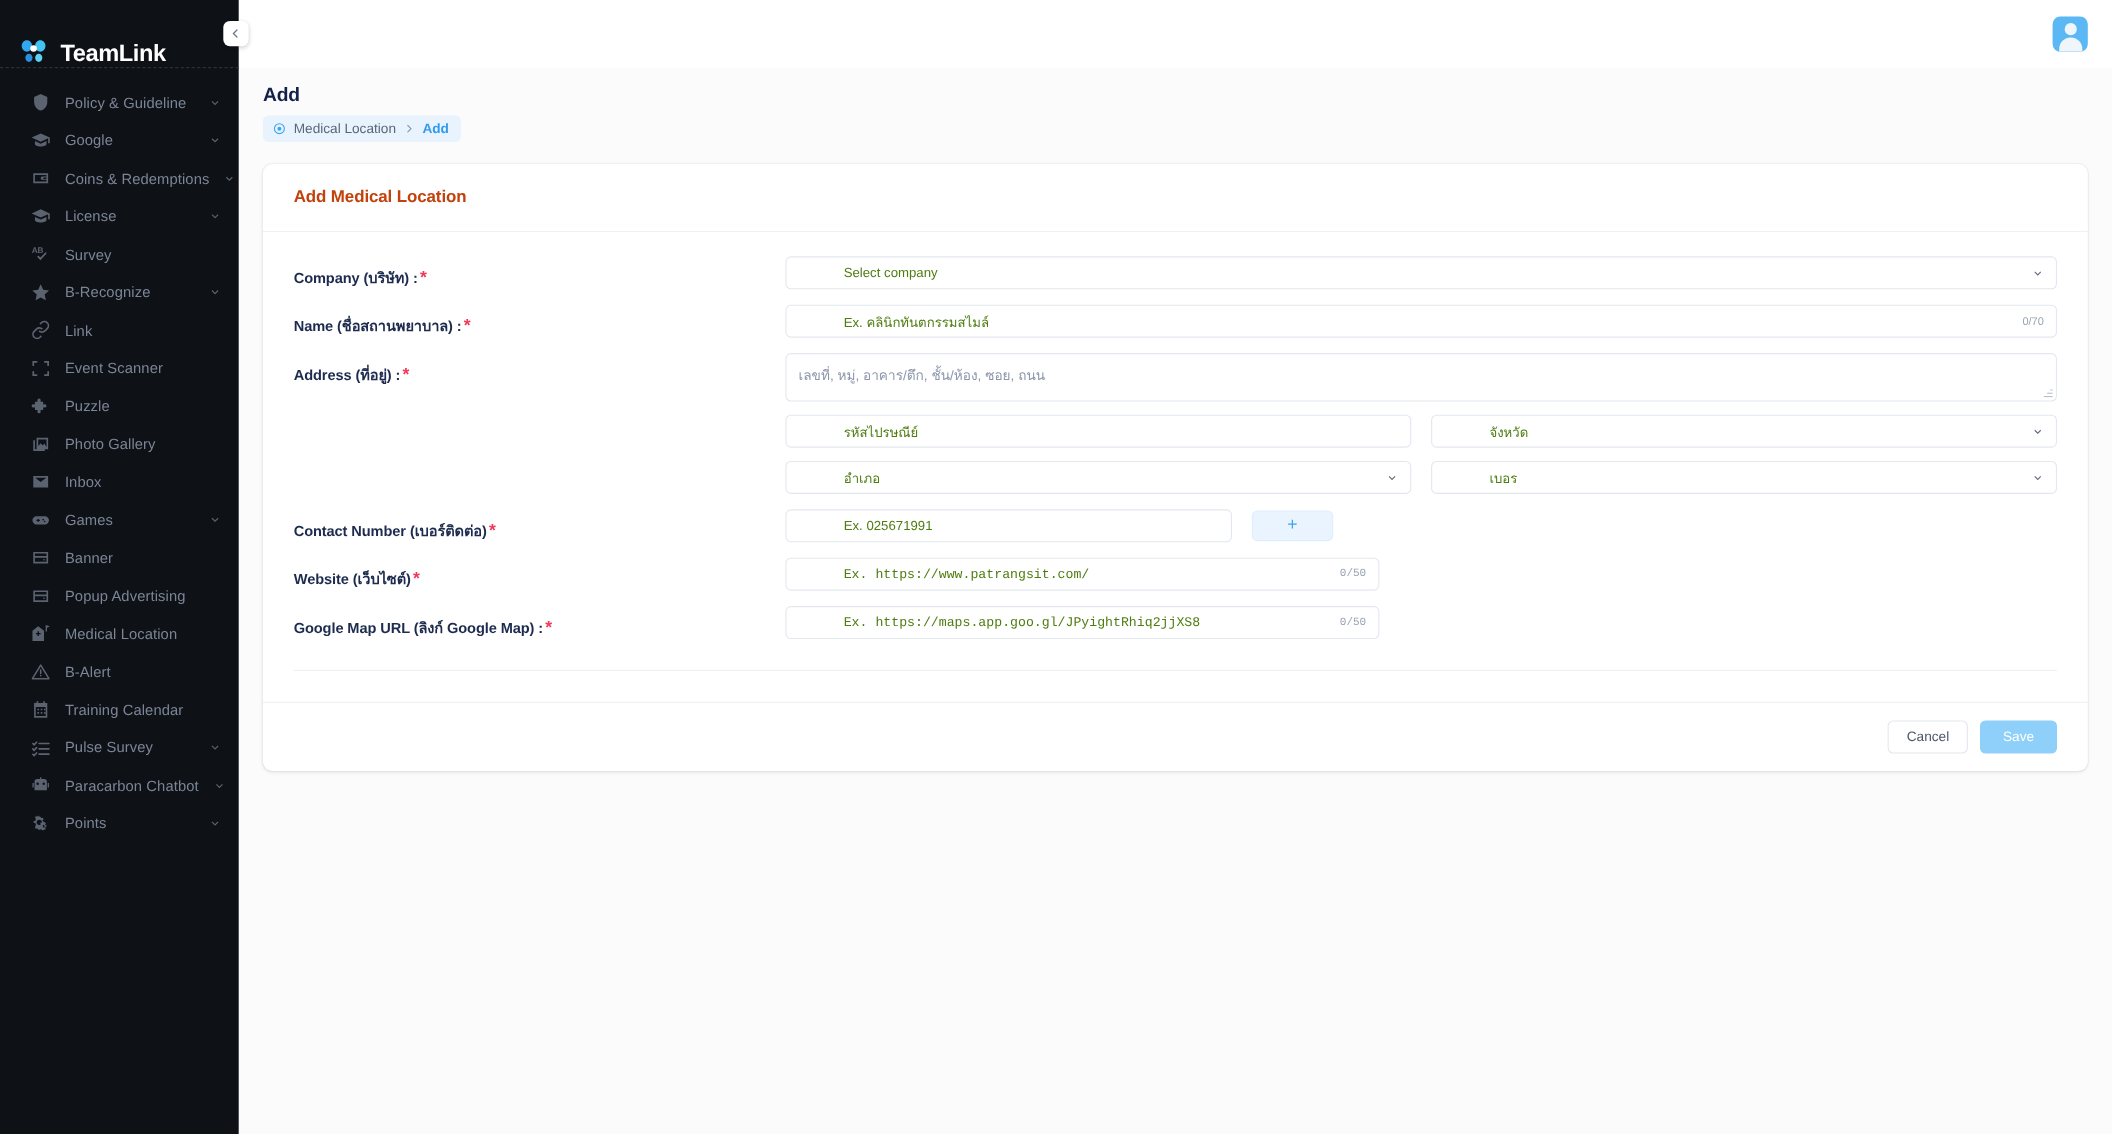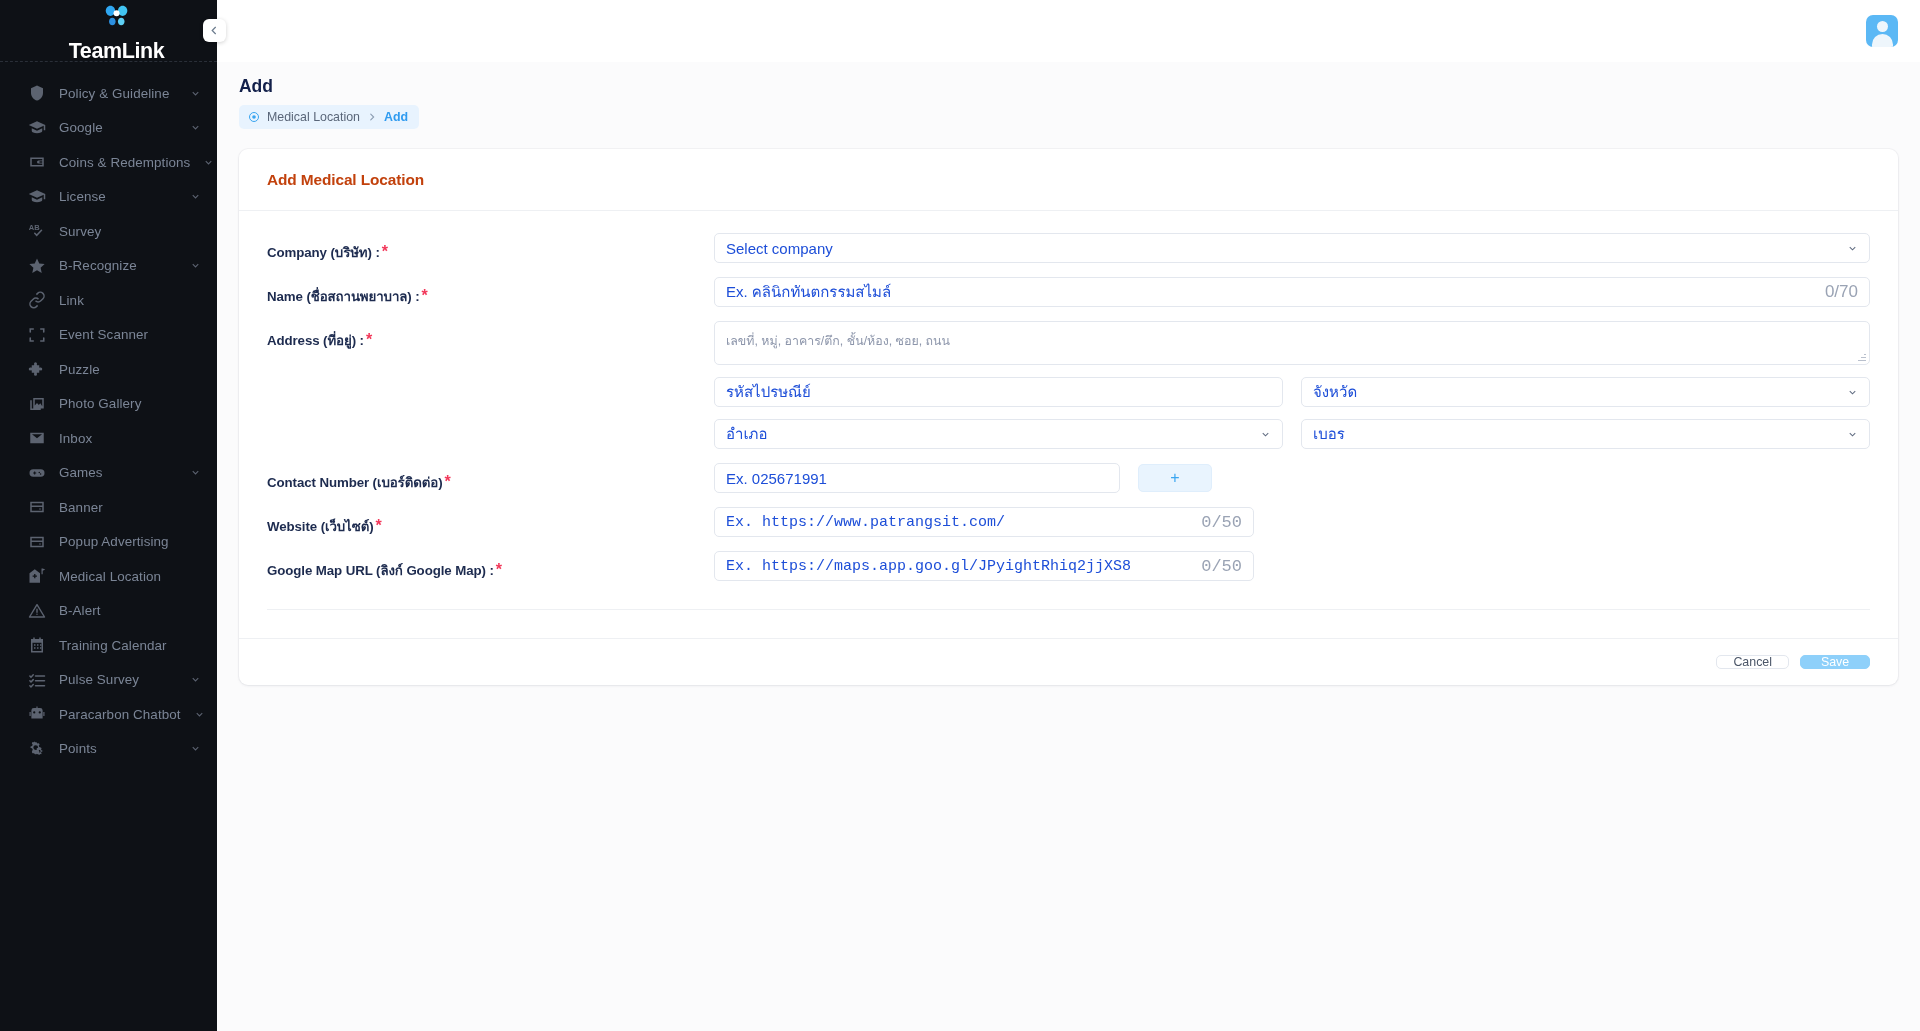--- a/index.html
+++ b/index.html
@@ -12,24 +12,23 @@
   .app { display: flex; width: 1920px; height: 1031px; position: relative; }
 
   
   .sidebar {
     width: 217px; min-width: 217px; height: 1031px;
     background: #0e1116;
     display: flex; flex-direction: column;
     position: relative; z-index: 5;
   }
   .brand {
-    height: 62px; display: flex; align-items: center;
+    height: 62px; display: flex; align-items: flex-end;
     padding-left: 16px; gap: 9px;
     border-bottom: 1px dashed #2a2f38;
-    flex-direction: column;
   }
   .brand-logo { width: 30px; height: 30px; position: relative; flex: none; }
   .brand-name {
     color: #ffffff; font-size: 21.5px; font-weight: bold; letter-spacing: -0.4px;
   }
   .nav { flex: 1; padding-top: 14px; overflow: hidden; }
   .nav-item {
     height: 34.5px; display: flex; align-items: center;
     padding: 0 16px 0 27px; gap: 13px; cursor: pointer;
     color: #6b7280;
@@ -121,23 +120,23 @@
   }
   .req { color: #f2385a; font-weight: bold; margin-left: 2px; }
   .row-ctl { flex: 1; padding-bottom: 10px; }
 
   
   .fld {
     height: 30px; border: 1px solid #e3e7ee; border-radius: 5px;
     background: #ffffff; display: flex; align-items: center;
     padding: 0 11px; position: relative;
   }
-  .fld .ph { font-size: 15px; color: #1d4ed8; }
+  .fld .ph { font-size: 12px; color: #4d7c0f; margin-left: 41px; }
   .fld .counter {
-    margin-left: auto; font-size: 17px; color: #9aa3b4; padding-left: 8px;
+    margin-left: auto; font-size: 10px; color: #9aa3b4; padding-left: 8px;
   }
   .fld .chev {
     margin-left: auto; width: 11px; height: 11px; color: #5f6b80; flex:none;
   }
   .fld .chev svg { width: 11px; height: 11px; display:block; }
 
   .textarea {
     height: 44px; border: 1px solid #e3e7ee; border-radius: 5px;
     background: #ffffff; padding: 9px 11px;
     position: relative;
@@ -186,21 +185,21 @@
     width: 16px; height: 16px; border-radius: 50%; background: #ffffff;
     box-shadow: 0 1px 2px rgba(0,0,0,.2);
   }
 
   
   .card-foot {
     border-top: 1px solid #eef0f3;
     padding: 16px 28px; display: flex; justify-content: flex-end; gap: 11px;
   }
   .btn {
-    height: 14px; border-radius: 5px; font-size: 12.4px;
+    height: 30px; border-radius: 5px; font-size: 12.4px;
     display: flex; align-items: center; justify-content: center;
     cursor: pointer; padding: 0 16px; min-width: 70px;
   }
   .btn-cancel { background: #ffffff; border: 1px solid #e3e7ee; color: #4b5668; }
   .btn-save { background: #8ed0fa; border: 1px solid #8ed0fa; color: #ffffff; }
 
   .foot {
     padding: 14px 0 12px 22px; font-size: 12.4px; color: #9aa3b4;
     flex: none;
   }

